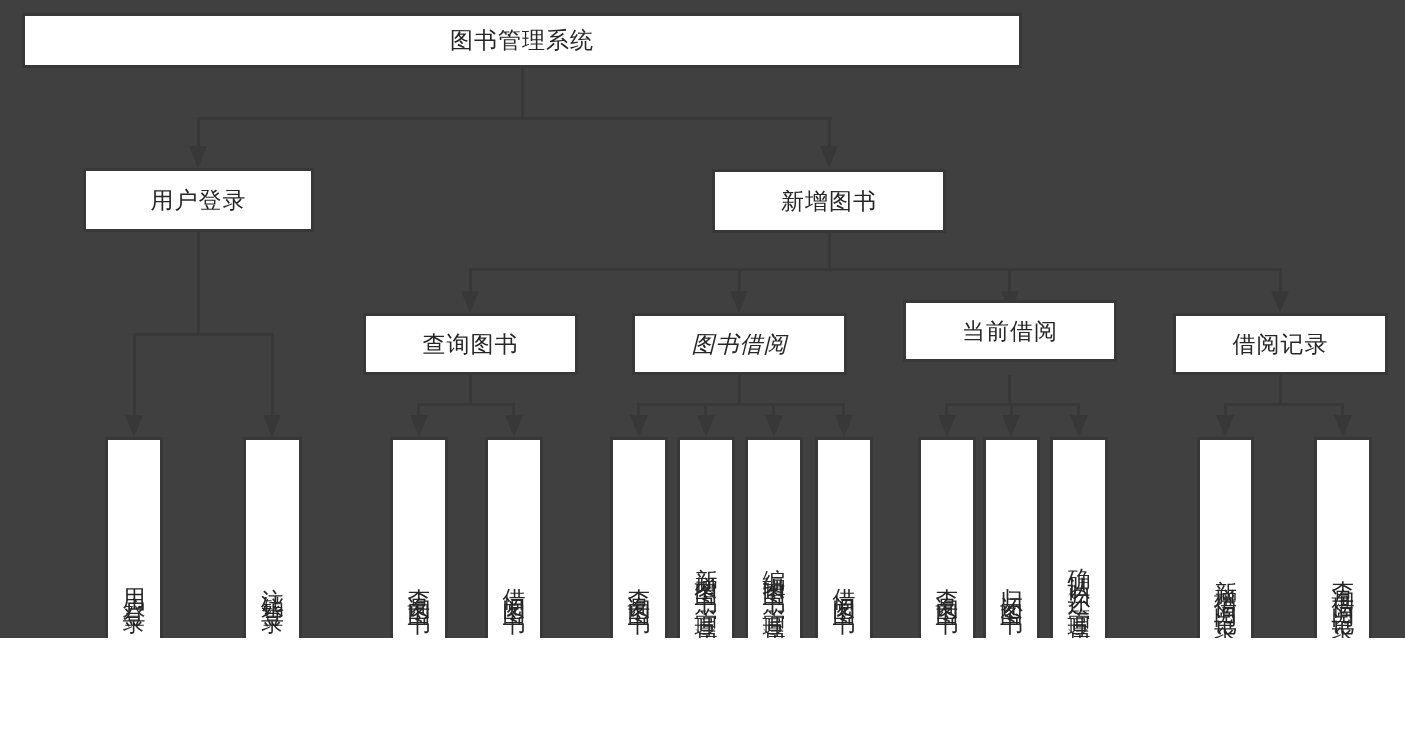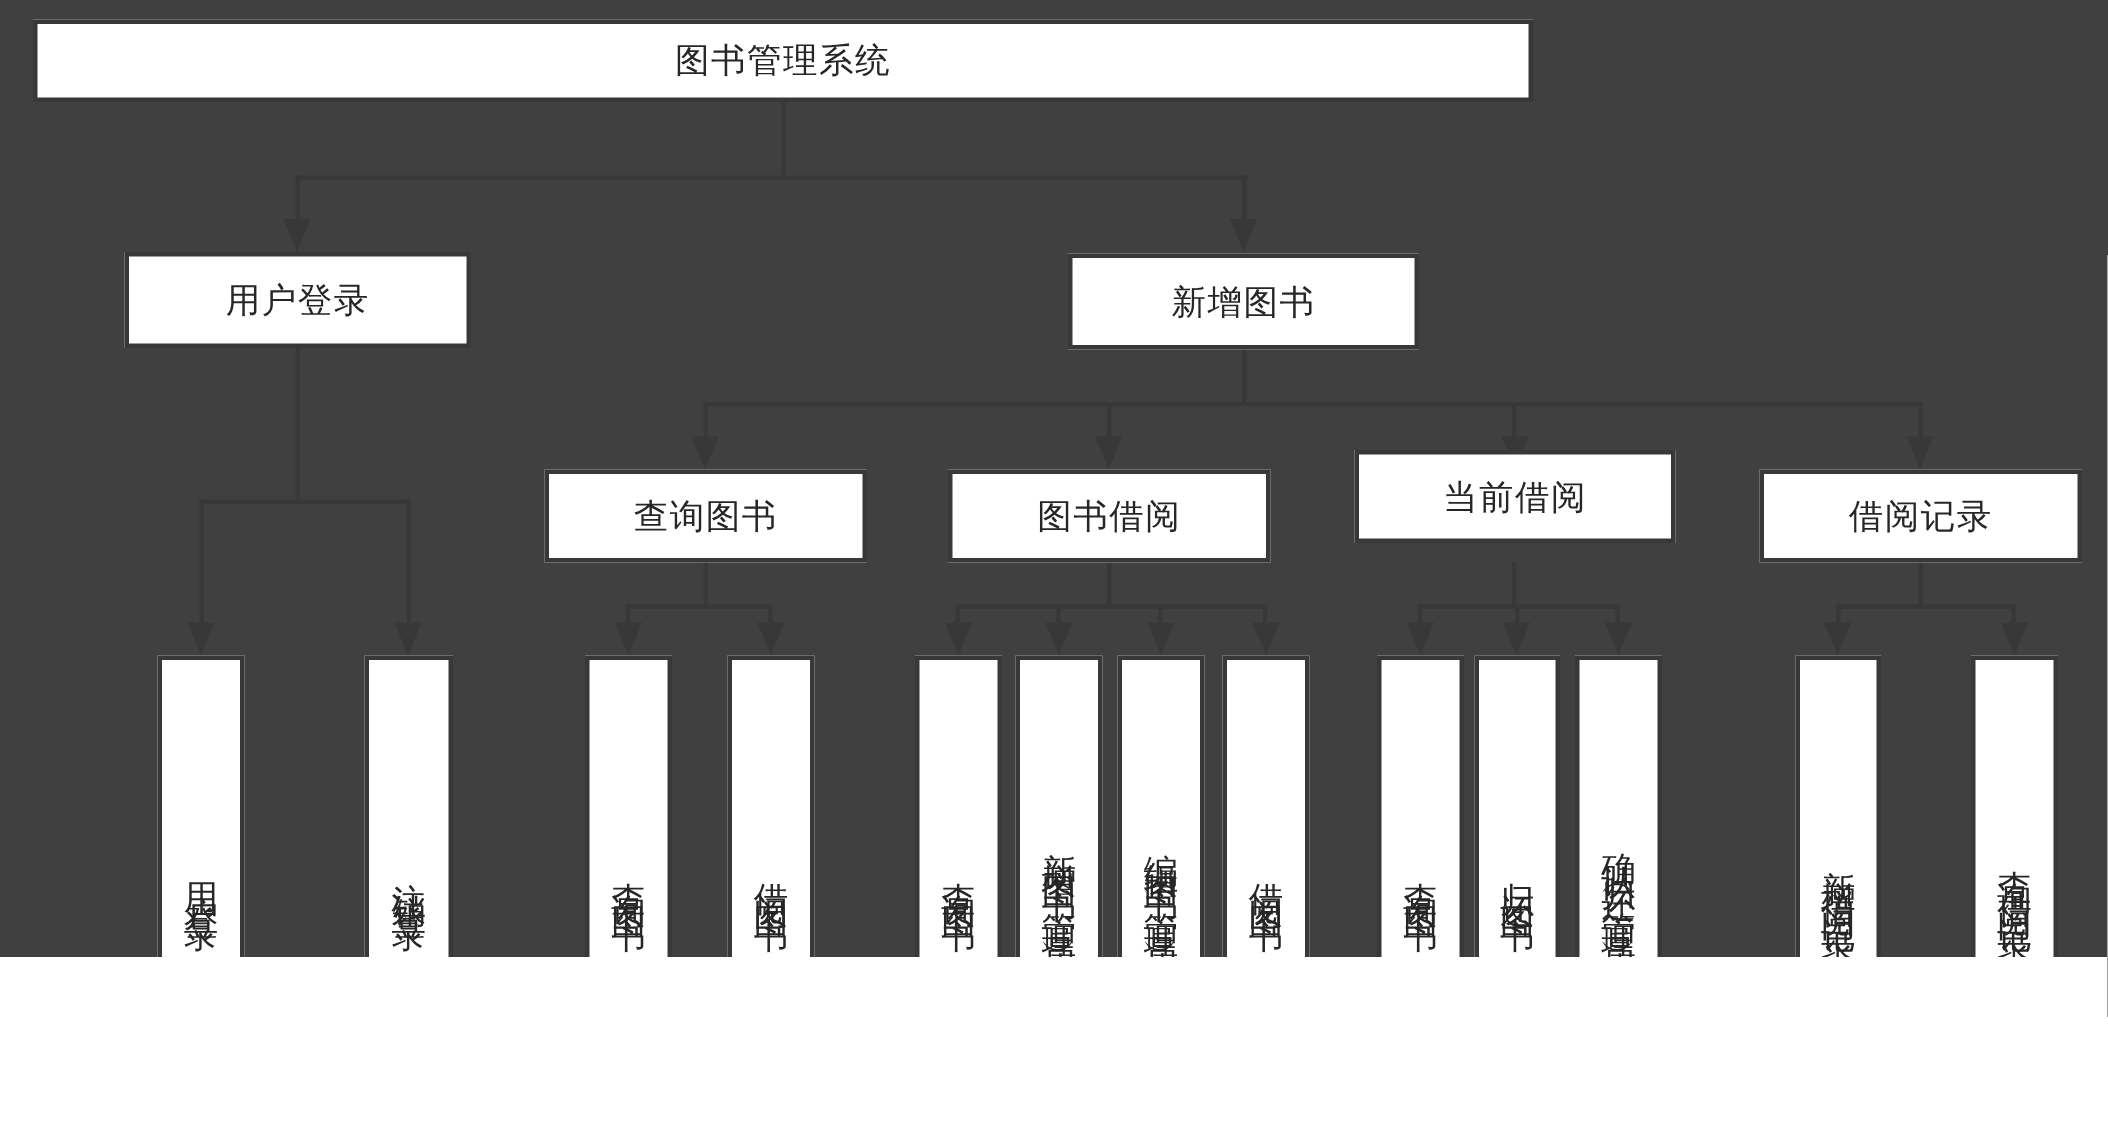--- a/index.html
+++ b/index.html
@@ -15,21 +15,21 @@
   .hnode{font-size:23px;letter-spacing:1px;}
   .leaf .vt{
     writing-mode:vertical-lr;text-orientation:mixed;
     font-size:23px;line-height:1;letter-spacing:8px;
   }
   
   #b-root {left:22px;  top:13px;  width:1000px;height:55px;}
   #b-l2-0 {left:83px;  top:168px; width:231px; height:64px;}
   #b-l2-1 {left:712px; top:169px; width:234px; height:64px;}
   #b-l3-0 {left:363px; top:313px; width:215px; height:62px;}
-  #b-l3-1 {left:632px; top:313px; width:215px; height:62px;}
+  #b-l3-1 {left:632px; top:313px; width:215px; height:62px;font-style:italic;}
   #b-l3-2 {left:903px; top:300px; width:214px; height:62px;}
   #b-l3-3 {left:1173px;top:313px; width:215px; height:62px;}
   
   .leaf{top:437px;height:298px;width:58px;}
   #b-g1-0{left:105px;} #b-g1-1{left:243px;width:59px;}
   #b-g2-0{left:390px;} #b-g2-1{left:485px;}
   #b-g3-0{left:610px;} #b-g3-1{left:677px;} #b-g3-2{left:745px;} #b-g3-3{left:815px;}
   #b-g4-0{left:918px;} #b-g4-1{left:983px;width:57px;} #b-g4-2{left:1050px;}
   #b-g5-0{left:1197px;width:57px;} #b-g5-1{left:1314px;}
   

